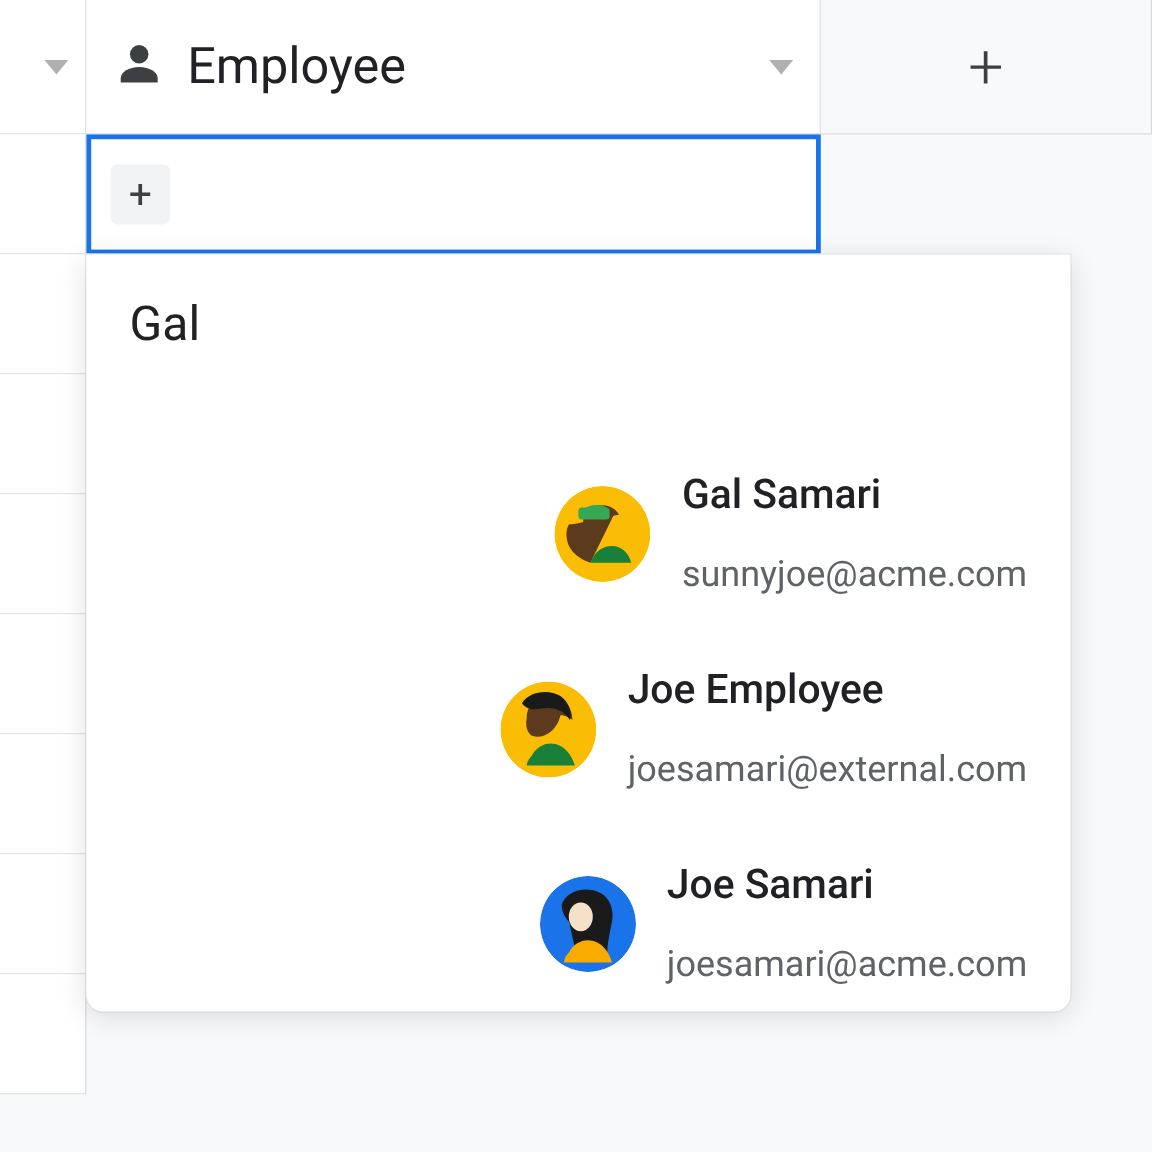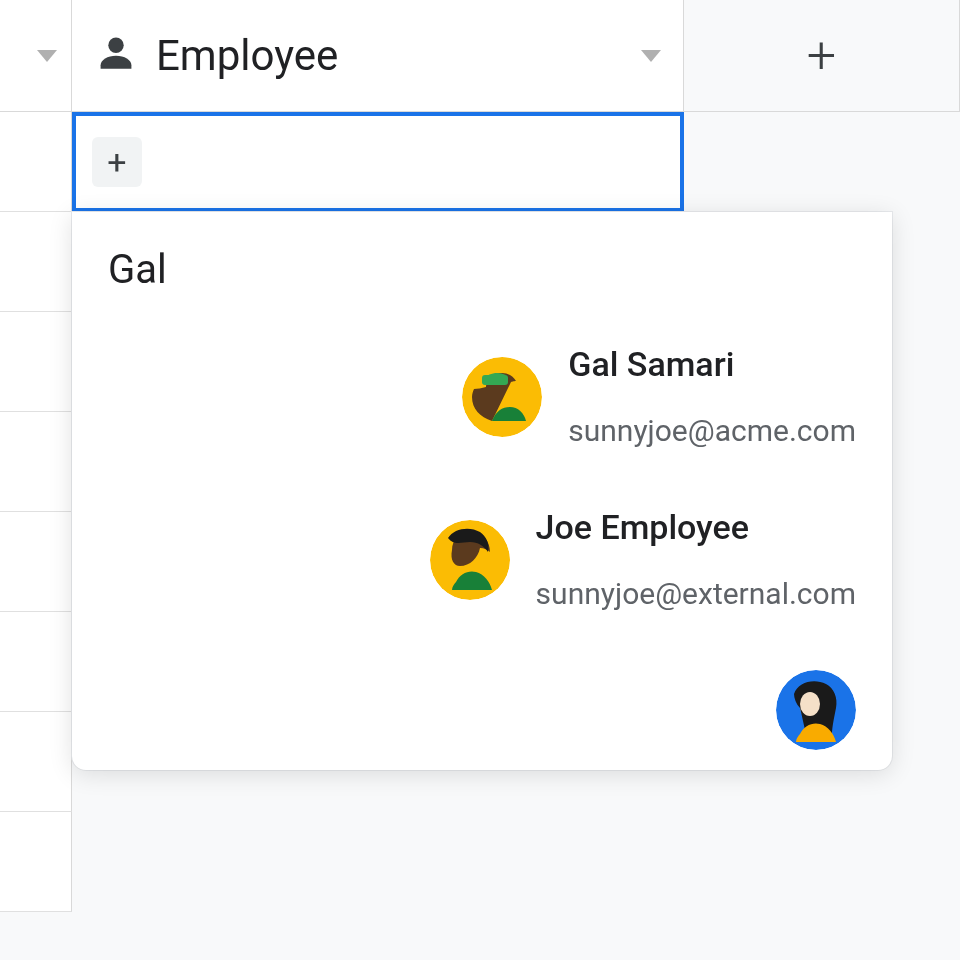--- a/index.html
+++ b/index.html
@@ -23,21 +23,21 @@
   .leftcol { width: 72px; }
   .leftcol .rcell { height: 100px; border-bottom: 1px solid #e0e0e0; border-right: 1px solid #d9d9d9; background: #fff; }
   .maincol { width: 612px; position: relative; }
 
   
   .active-cell { position: absolute; top: 0; left: 0; width: 612px; height: 100px; background: #fff; border: 4px solid #1a73e8; display: flex; align-items: center; padding: 0 16px; z-index: 5; }
   .chip-add { width: 50px; height: 50px; border-radius: 6px; background: #f1f3f4; display: flex; align-items: center; justify-content: center; font-size: 34px; color: #3c4043; }
 
   
   .dropdown { position: absolute; top: 100px; left: 0; width: 820px; background: #fff; border-radius: 0 0 14px 14px; box-shadow: 0 4px 24px rgba(0,0,0,0.12), 0 0 0 1px #e8eaed; padding: 34px 36px 20px 36px; z-index: 10; }
-  .search-text { font-size: 40px; color: #202124; margin-bottom: 52px; }
+  .search-text { font-size: 40px; color: #202124; margin-bottom: 100px; }
   .results { display: flex; flex-direction: column; gap: 58px; align-items: flex-end; }
   .result { display: flex; align-items: center; gap: 26px; cursor: pointer; }
   .avatar { width: 80px; height: 80px; border-radius: 50%; flex-shrink: 0; position: relative; overflow: hidden; }
   .rtext .name { font-size: 34px; color: #202124; font-weight: 500; line-height: 1.15; }
   .rtext .email { font-size: 30px; color: #5f6368; line-height: 1.25; margin-top: 28px; }
 
   
   .person-icon svg { width: 44px; height: 44px; }
 
   
@@ -111,34 +111,38 @@
             <div class="avatar">
               <svg viewBox="0 0 80 80">
                   <circle cx="40" cy="40" r="40" fill="#fbbc04"></circle>
                   <path d="M22 30c0-12 10-20 22-18 10 2 16 10 16 20-2-2-6-4-10-4-2 10-10 18-20 18-6 0-10-6-8-16z" fill="#5b3a1e"></path>
                   <path d="M18 18c6-10 22-12 32-6 6 4 10 12 8 20-4-6-10-10-18-10-8 0-16 4-22-4z" fill="#1a1a1a"></path>
                   <path d="M26 62c4-8 12-12 20-10 8 2 14 10 16 18H22c0-3 2-6 4-8z" fill="#188038"></path>
                 </svg>
             </div>
             <div class="rtext">
               <div class="name">Joe Employee</div>
-              <div class="email">sunnyjoe@external.com</div>
+              <div class="email">joesamari@external.com</div>
             </div>
           </div>
 
           <div class="result">
             <div class="avatar">
               <svg viewBox="0 0 80 80">
                   <circle cx="40" cy="40" r="40" fill="#1a73e8"></circle>
                   <ellipse cx="38" cy="36" rx="14" ry="16" fill="#f5e0c8"></ellipse>
                   <path d="M18 24c4-12 20-16 32-10 8 4 12 14 10 24-2 10-4 20-4 26-8 4-18 4-26 0-2-8-4-18-6-26-4-4-6-10-6-14z" fill="#1a1a1a"></path>
                   <ellipse cx="34" cy="34" rx="10" ry="12" fill="#f5e0c8"></ellipse>
                   <path d="M24 64c4-8 12-12 20-10 8 2 14 10 16 18H20c0-3 2-6 4-8z" fill="#f9ab00"></path>
                 </svg>
             </div>
+            <div class="rtext">
+              <div class="name">Joe Samari</div>
+              <div class="email">joesamari@acme.com</div>
+            </div>
           </div>
 
         </div>
       </div>
 
     </div>
   </div>
 
 </div>
 

